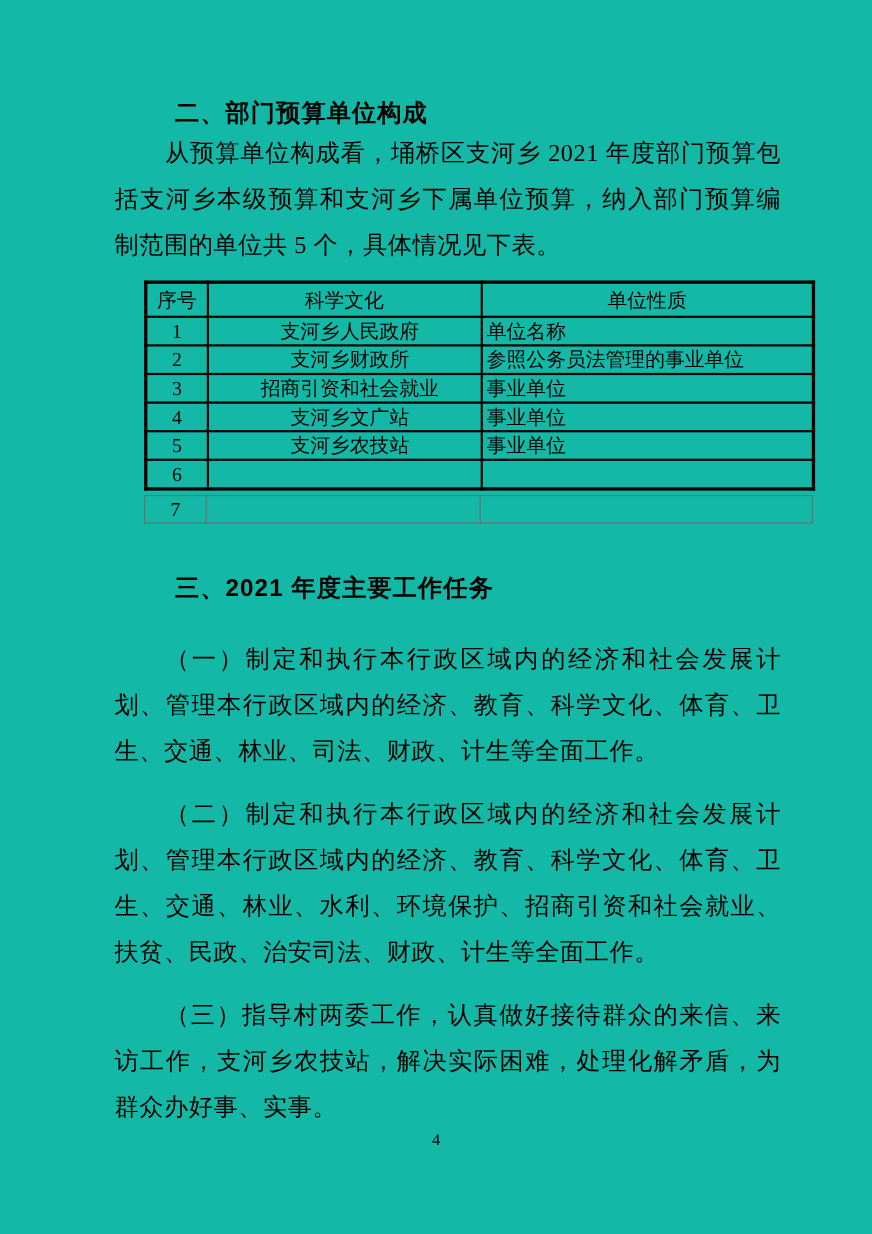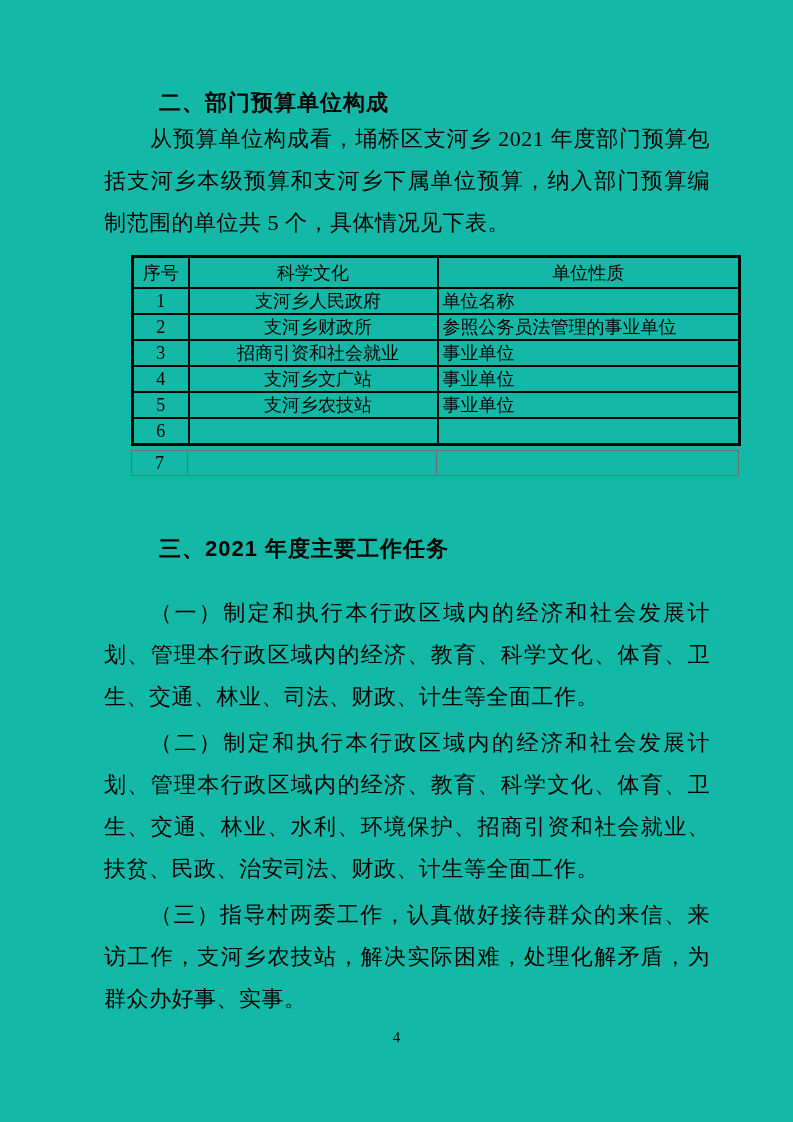--- a/index.html
+++ b/index.html
@@ -15,31 +15,31 @@
     overflow: hidden;
   }
   .heading {
     font-family: "Liberation Sans", "DejaVu Sans", sans-serif;
     font-weight: bold;
     font-size: 22px;
     line-height: 30px;
     margin: 0 0 0 55px;
     letter-spacing: 1px;
   }
-  .heading.h3 { margin-top: 58px; margin-bottom: 28px; }
+  .heading.h3 { margin-top: 44px; margin-bottom: 28px; }
   .body-para {
     font-size: 22px;
     line-height: 42px;
     text-align: justify;
     text-indent: 46px;
     margin: 0;
     letter-spacing: 0.5px;
   }
   .intro { }
-  .task + .task { margin-top: 4px; }
+  .task + .task { margin-top: 15px; }
   .table-wrap { margin: 11px 0 0 27px; width: 658px; }
   table {
     border-collapse: collapse;
     width: 607px;
     table-layout: fixed;
     font-size: 18px;
     line-height: 22px;
   }
   .main-table { border: 3px solid #000; }
   .main-table th, .main-table td { border: 2px solid #000; padding: 0; }

